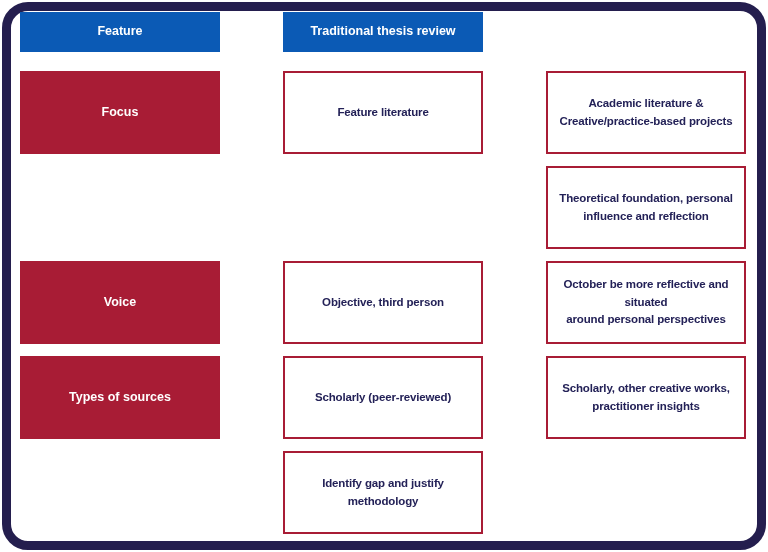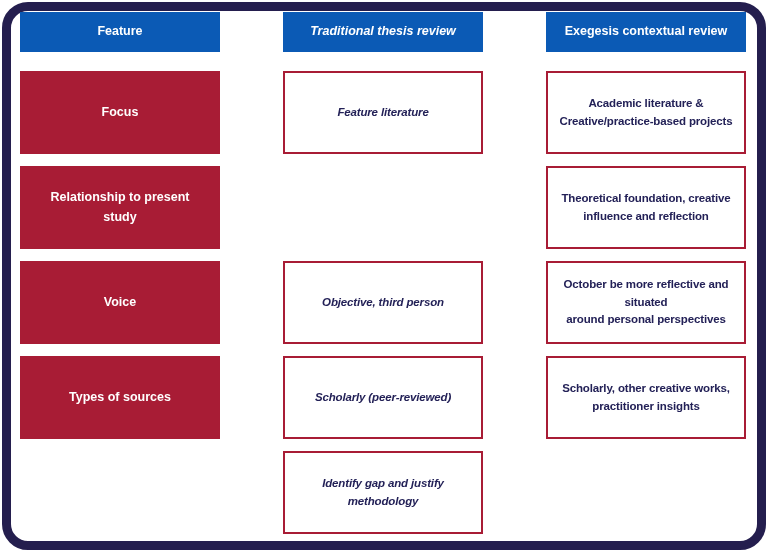--- a/index.html
+++ b/index.html
@@ -53,47 +53,44 @@
   }
   .value-cell {
     background: #ffffff;
     border: 2px solid var(--cell-border, #A81C35);
     color: var(--cell-text, #232157);
     font-size: 11.5px;
     letter-spacing: -0.15px;
     padding: 0 2px;
   }
   .c1 { grid-column: 1; }
-  .c2 { grid-column: 3; font-style: italic; }
+  .c2 { grid-column: 3; }
   .c3 { grid-column: 5; }
   .rh { grid-row: 1; }
   .r1 { grid-row: 3; }
   .r2 { grid-row: 5; }
   .r3 { grid-row: 7; }
   .r4 { grid-row: 9; }
   .r5 { grid-row: 11; }
 </style>
 </head>
 <body>
 
 <div class="frame">
   <div class="grid">
 
     <div class="cell header-cell c1 rh">Feature</div>
     <div class="cell header-cell c2 rh">Traditional thesis review</div>
-    <div class="cell header-cell c3 rh">Exegesis contextual review</div>
 
     <div class="cell feature-cell c1 r1">Focus</div>
     <div class="cell value-cell c2 r1">Feature literature</div>
     <div class="cell value-cell c3 r1">Academic literature &amp;
 Creative/practice-based projects</div>
 
-    <div class="cell feature-cell c1 r2">Relationship to present
-study</div>
-    <div class="cell value-cell c3 r2">Theoretical foundation, creative
+    <div class="cell value-cell c3 r2">Theoretical foundation, personal
 influence and reflection</div>
 
     <div class="cell feature-cell c1 r3">Voice</div>
     <div class="cell value-cell c2 r3">Objective, third person</div>
     <div class="cell value-cell c3 r3">October be more reflective and situated
 around personal perspectives</div>
 
     <div class="cell feature-cell c1 r4">Types of sources</div>
     <div class="cell value-cell c2 r4">Scholarly (peer-reviewed)</div>
     <div class="cell value-cell c3 r4">Scholarly, other creative works,

